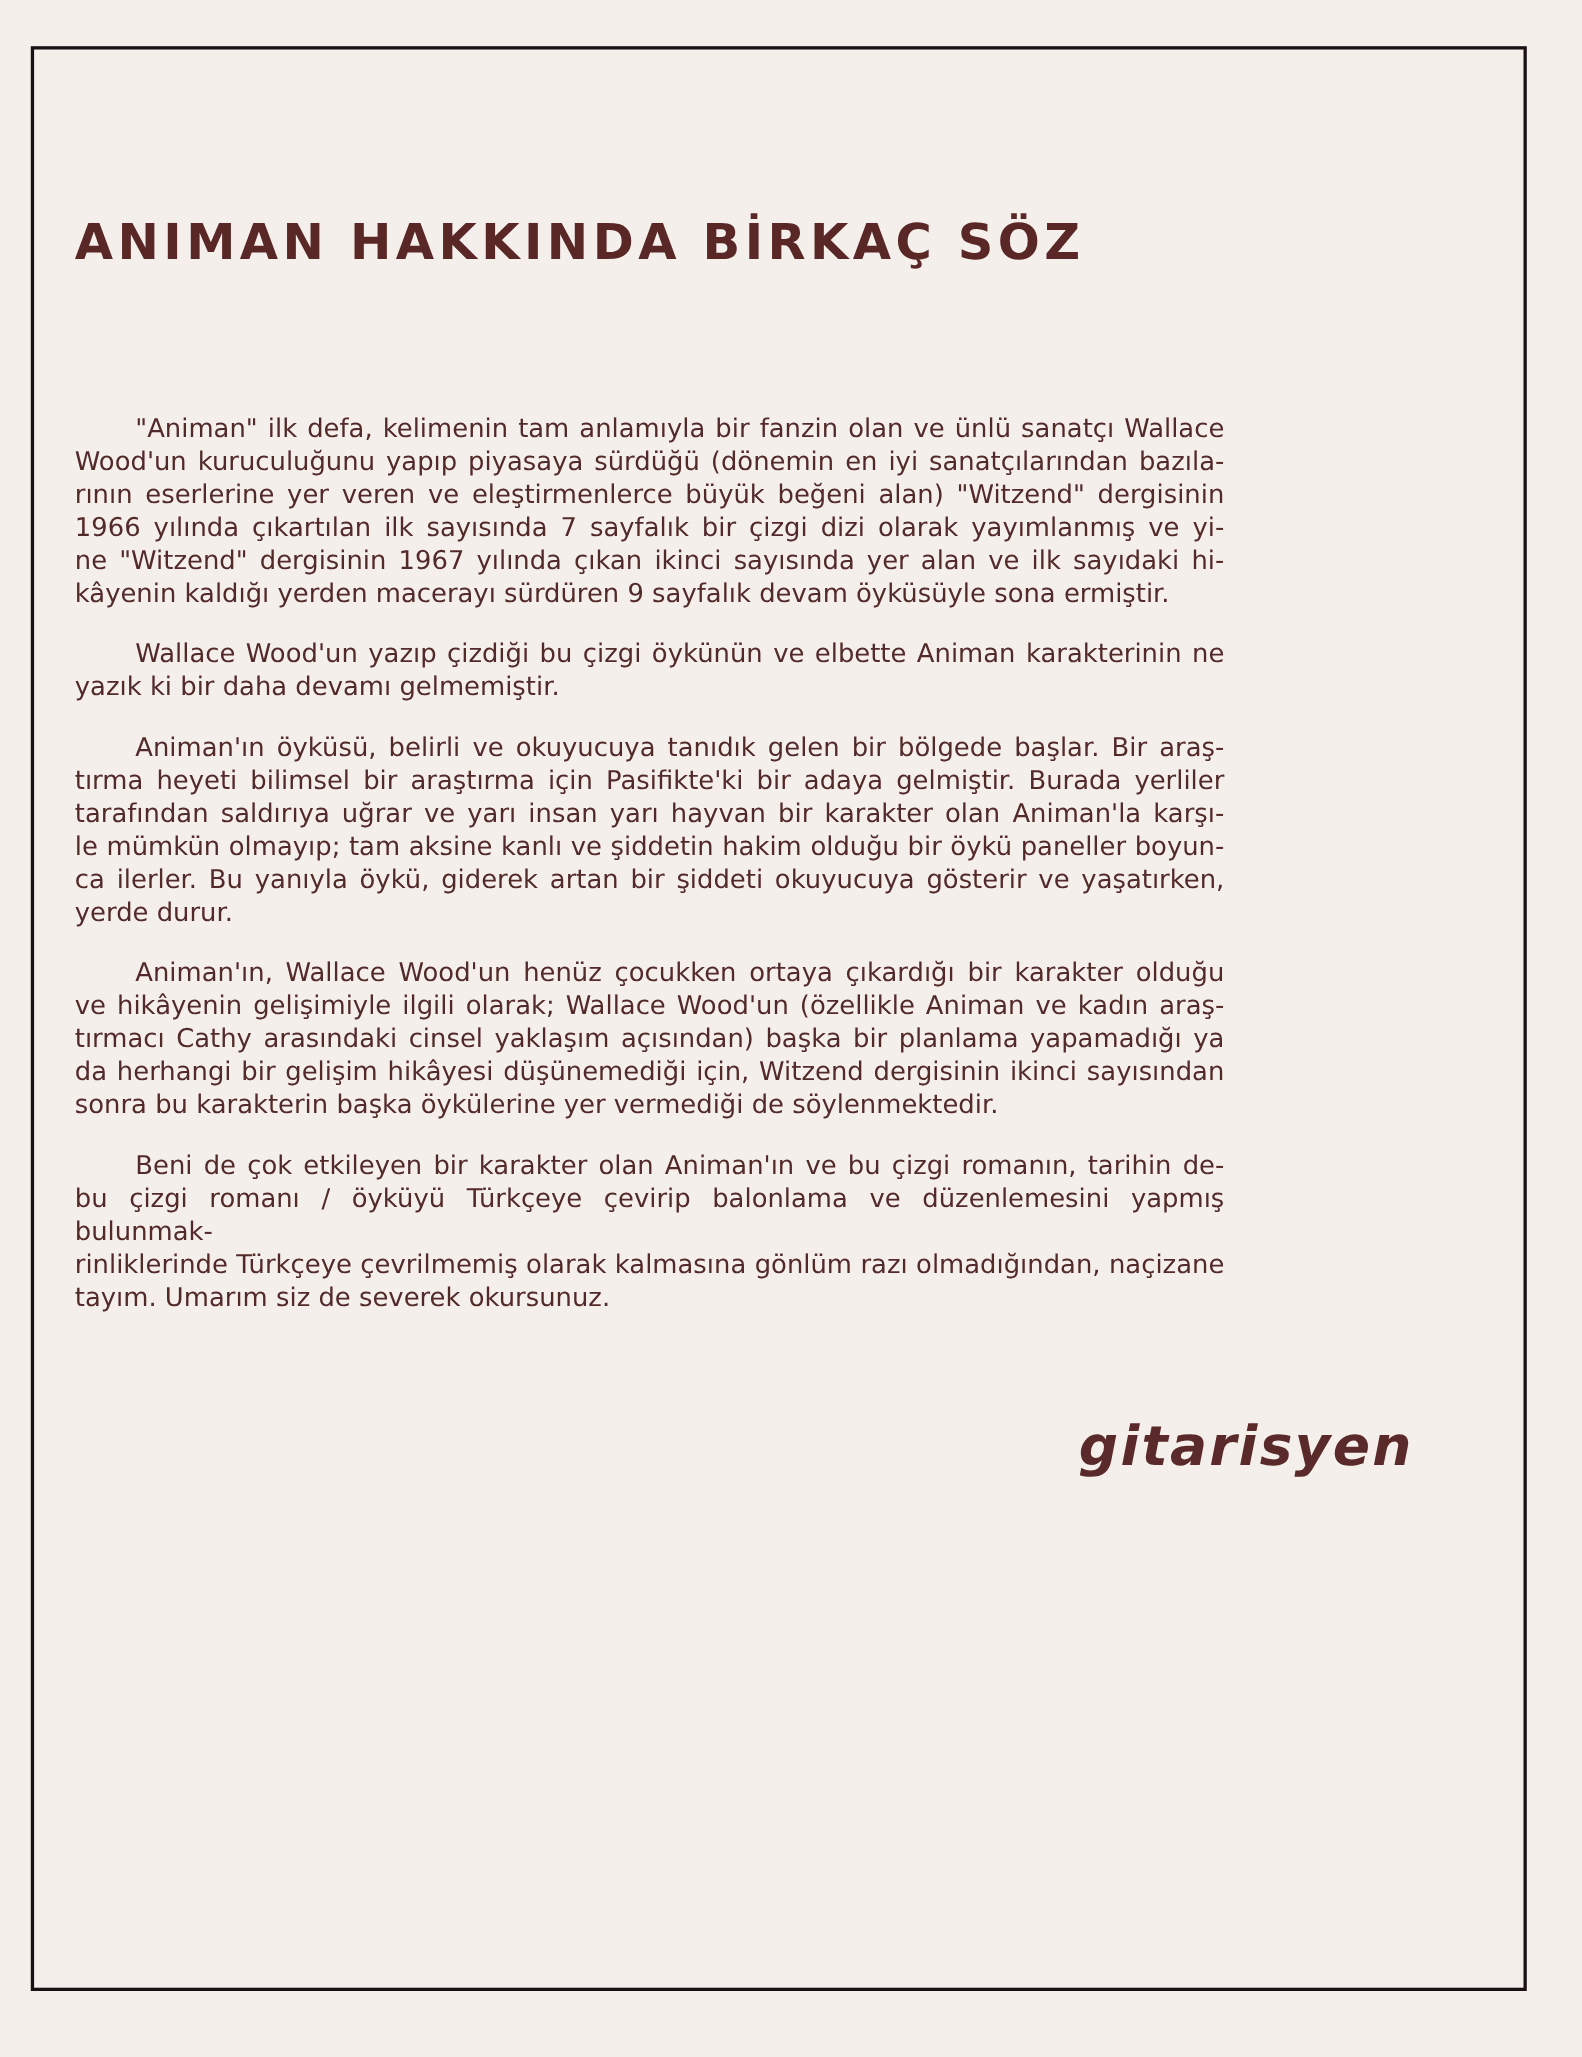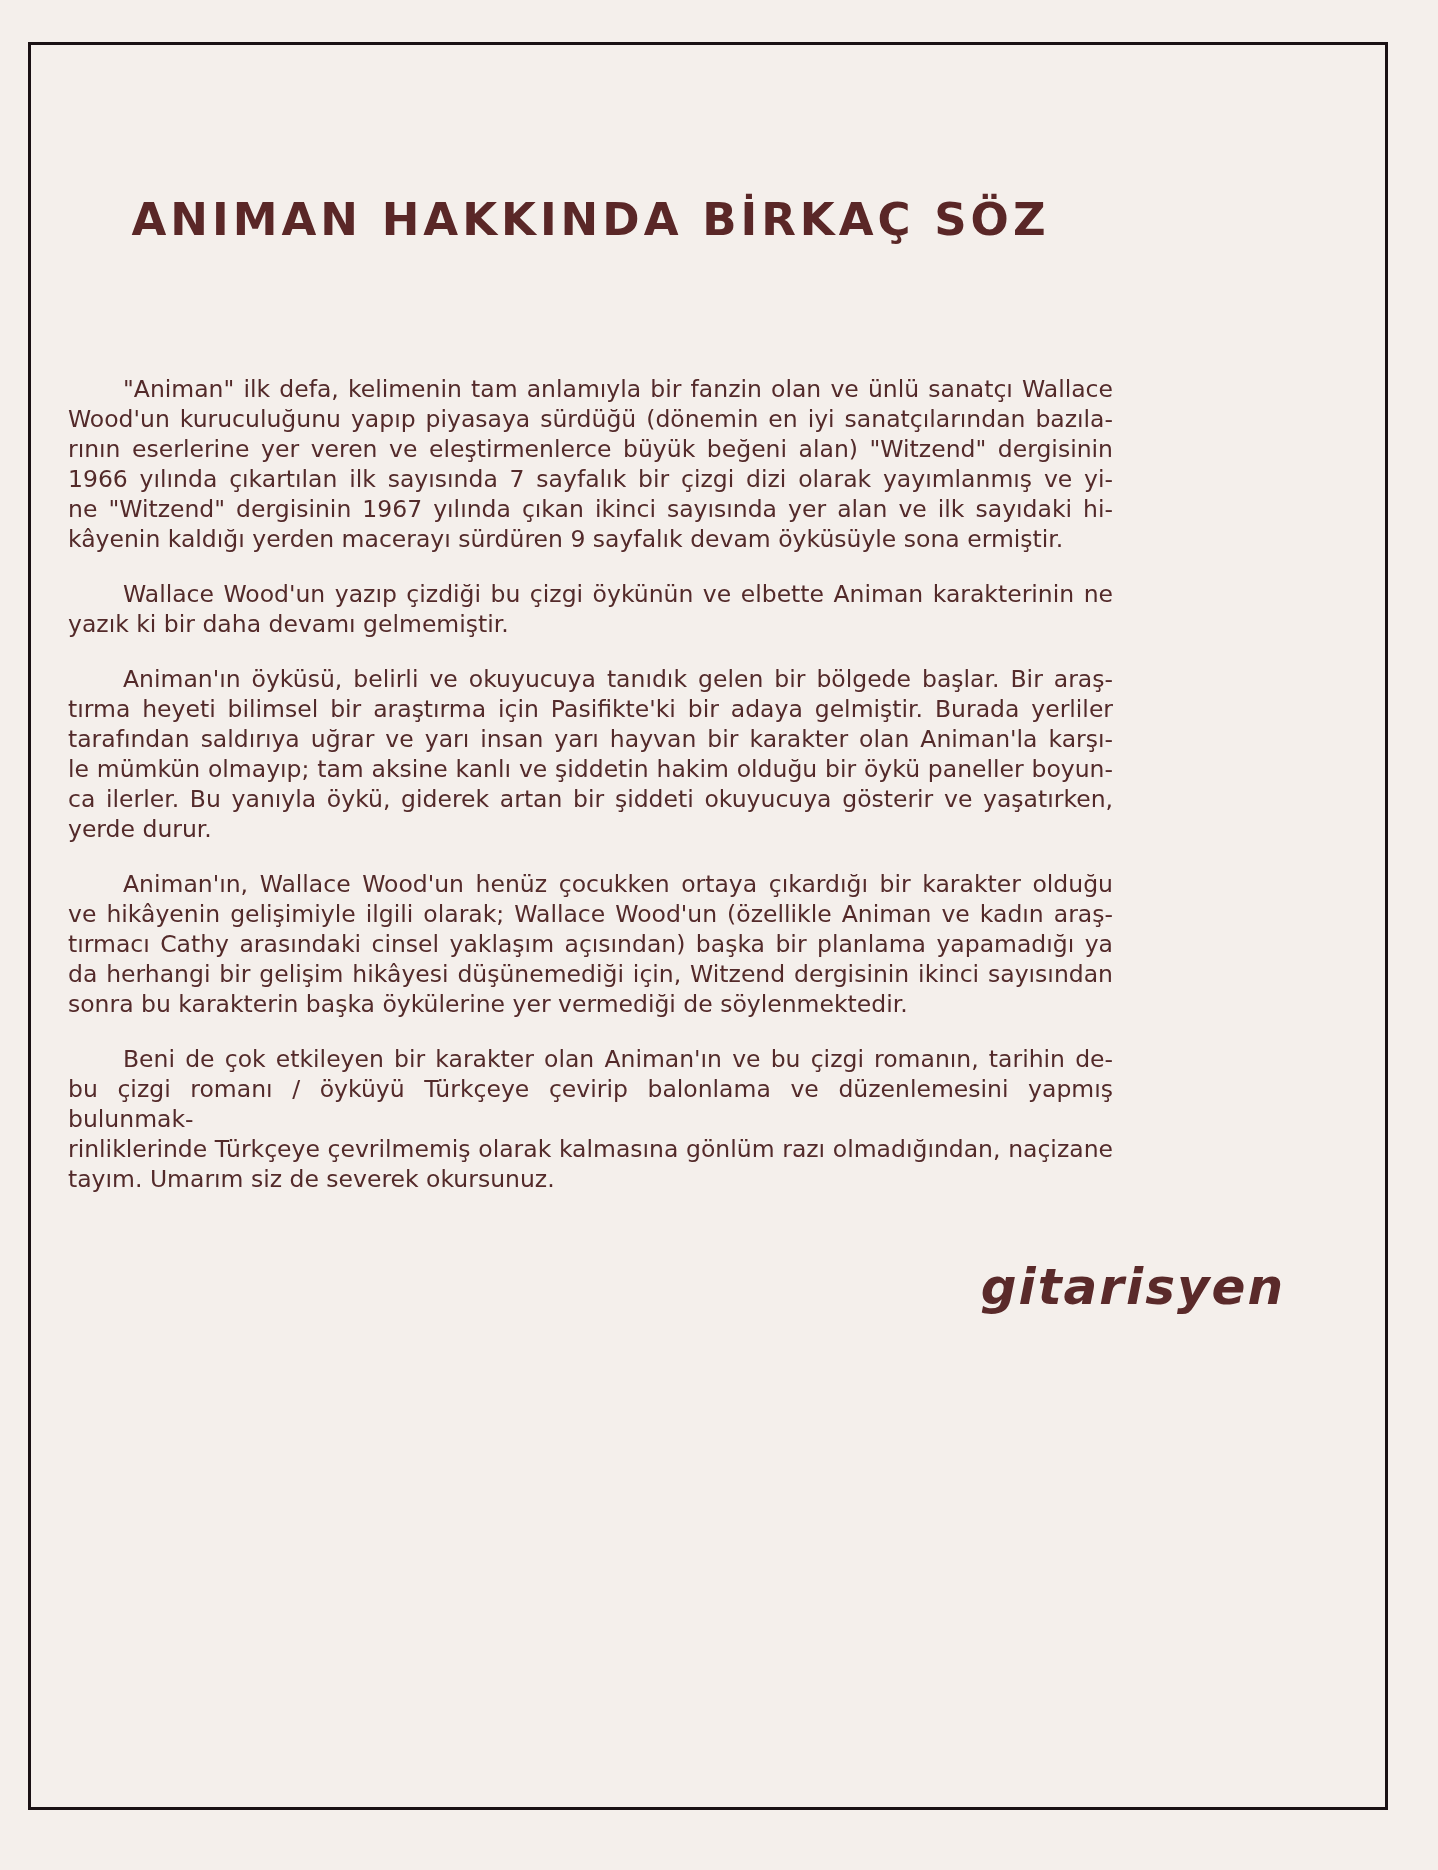--- a/index.html
+++ b/index.html
@@ -21,21 +21,21 @@
     width: 1354px;
     height: 1762px;
     border: 3px solid #1a1114;
     background: #f4efeb;
     box-sizing: content-box;
   }
   .page-title {
     margin-top: 148px;
     margin-left: 37px;
     width: 1045px;
-    text-align: center;
+    text-align: left;
     font-size: 45px;
     font-weight: bold;
     letter-spacing: 4px;
     color: #5a2727;
     white-space: nowrap;
   }
   .text-col {
     margin-left: 37px;
     margin-top: 128px;
     width: 1045px;
@@ -51,21 +51,21 @@
     text-align-last: justify;
     white-space: normal;
   }
   .line.first {
     text-indent: 55px;
   }
   .line.last {
     text-align-last: left;
   }
   .signature {
-    margin-top: 64px;
+    margin-top: 92px;
     padding-right: 100px;
     text-align: right;
     font-size: 50px;
     font-weight: bold;
     font-style: italic;
     letter-spacing: 2px;
     color: #5a2a2a;
   }
 </style>
 </head>

